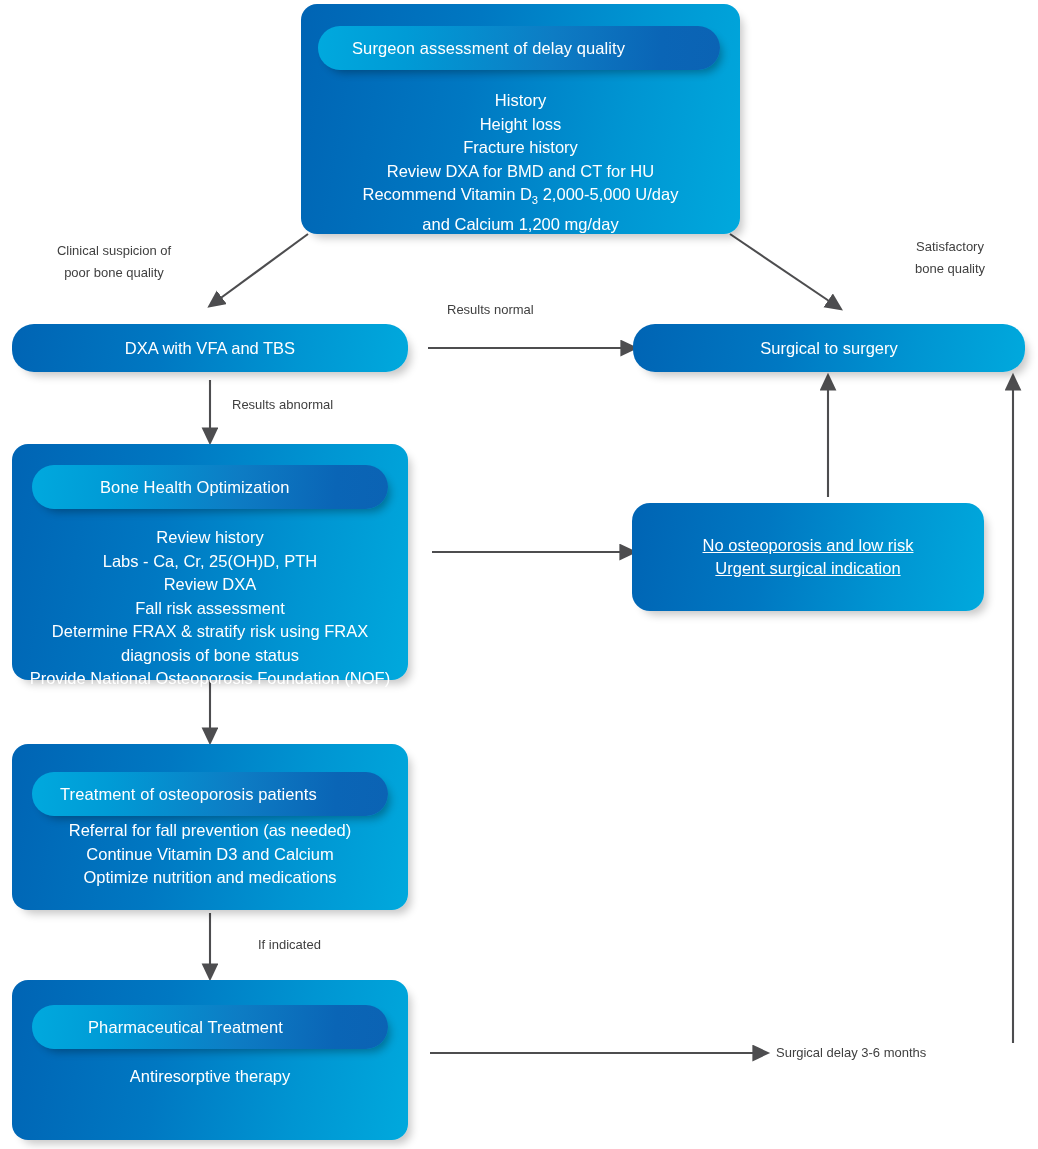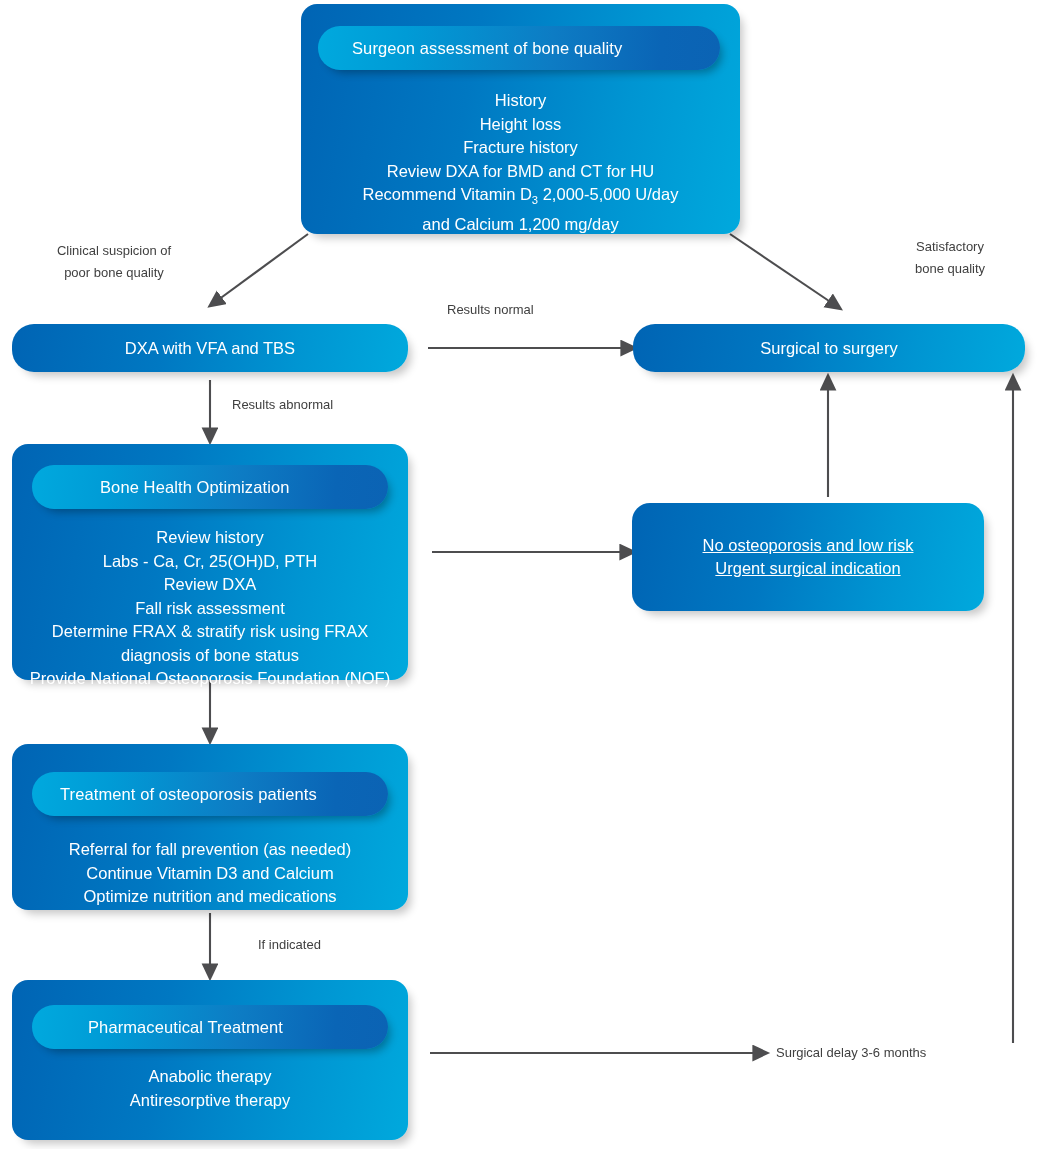--- a/index.html
+++ b/index.html
@@ -143,21 +143,21 @@
       <line x1="430" y1="1053" x2="757" y2="1053" stroke="#4D4D4F" stroke-width="2.1" marker-end="url(#ah)"></line>
     </g>
 
     <g>
       <line x1="1013" y1="1043" x2="1013" y2="386" stroke="#4D4D4F" stroke-width="2.1" marker-end="url(#ah)"></line>
     </g>
   </svg>
 
   <div class="node" style="left:301px; top:4px; width:439px; height:230px;">
     <div class="ribbon lead" style="left:17px; top:22px; width:402px; padding-left:34px;">
-      <span>Surgeon assessment of bone quality</span>
+      <span>Surgeon assessment of delay quality</span>
     </div>
     <div class="body-lines" style="top:85px;">
       <div>History</div>
       <div>Height loss</div>
       <div>Fracture history</div>
       <div>Review DXA for BMD and CT for HU</div>
       <div><span>Recommend Vitamin D</span><sub>3</sub><span> 2,000-5,000 U/day</span></div>
       <div>and Calcium 1,200 mg/day</div>
     </div>
   </div>
@@ -189,33 +189,32 @@
     <div class="body-lines" style="position:static;">
       <div>No osteoporosis and low risk</div>
       <div>Urgent surgical indication</div>
     </div>
   </div>
 
   <div class="node" style="left:12px; top:744px; width:396px; height:166px;">
     <div class="ribbon lead" style="left:20px; top:28px; width:356px; padding-left:28px;">
       <span>Treatment of osteoporosis patients</span>
     </div>
-    <div class="body-lines" style="top:94px;">
+    <div class="body-lines" style="top:75px;">
       <div>Referral for fall prevention (as needed)</div>
       <div>Continue Vitamin D3 and Calcium</div>
       <div>Optimize nutrition and medications</div>
     </div>
   </div>
 
   <div class="node" style="left:12px; top:980px; width:396px; height:160px;">
     <div class="ribbon lead" style="left:20px; top:25px; width:356px; padding-left:56px;">
       <span>Pharmaceutical Treatment</span>
     </div>
     <div class="body-lines" style="top:85px;">
-      <div>Anabolic therapy</div>
       <div>Antiresorptive therapy</div>
     </div>
   </div>
 
   <div class="elabel c" style="left:24px; top:240px; width:180px;">
     <div>Clinical suspicion of</div>
     <div>poor bone quality</div>
   </div>
 
   <div class="elabel c" style="left:870px; top:236px; width:160px;">

